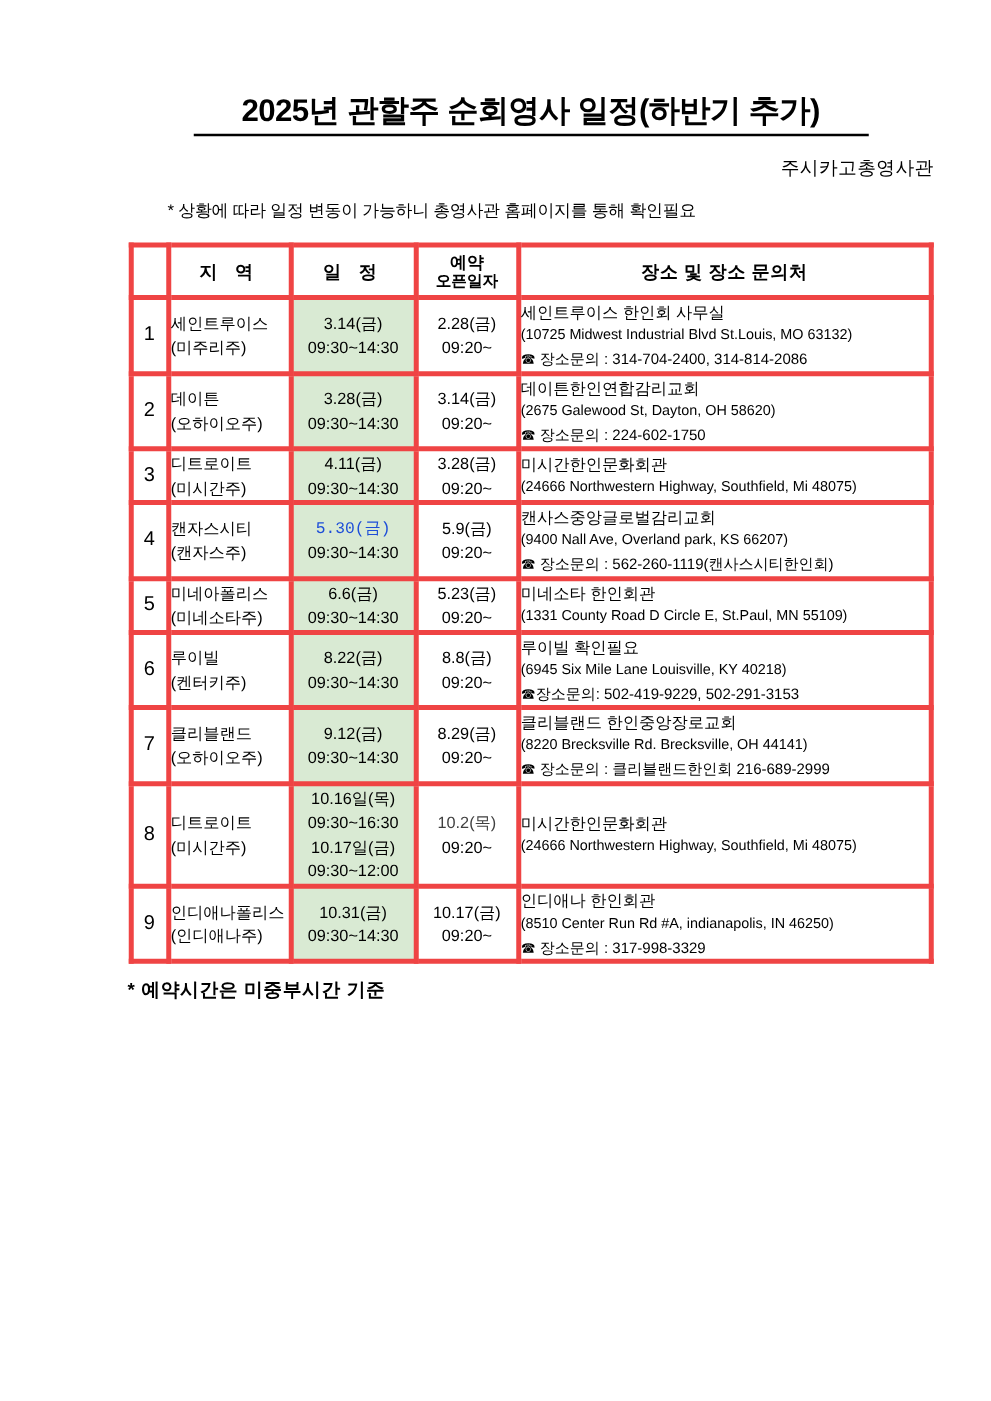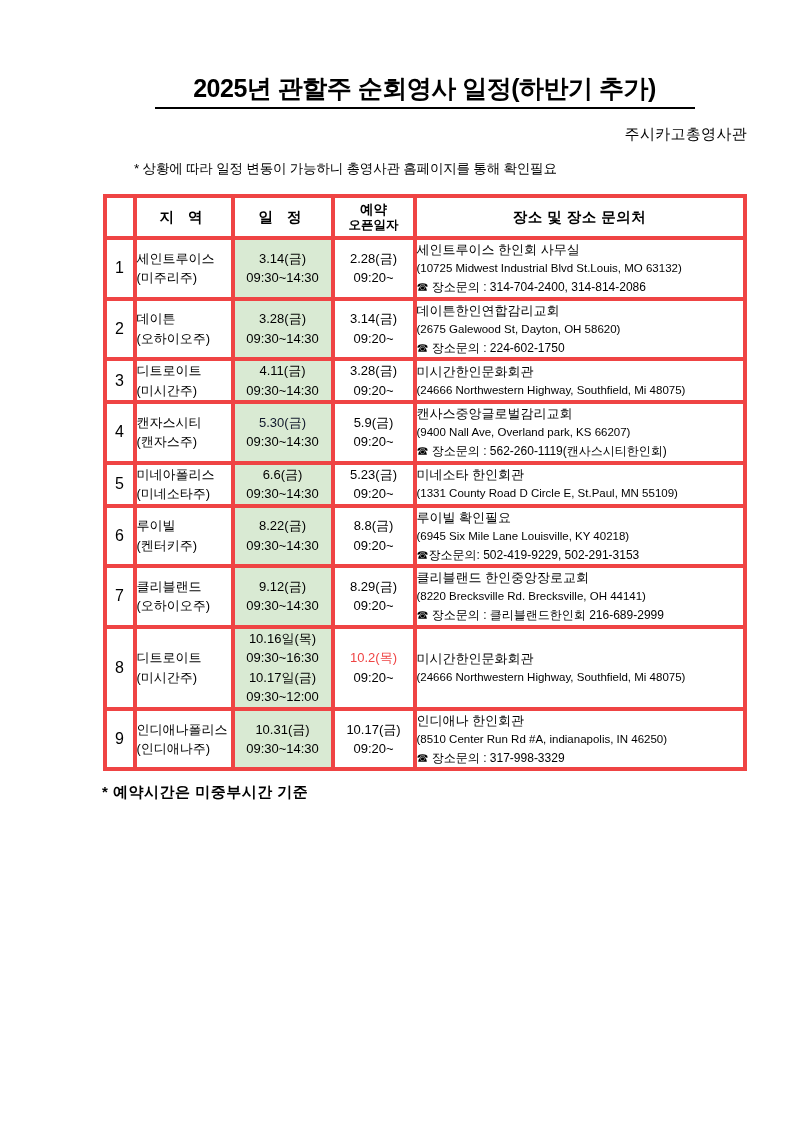--- a/index.html
+++ b/index.html
@@ -106,22 +106,22 @@
     line-height: 1.5;
   }
   td.place {
     font-size: 12px;
     line-height: 1.55;
     padding: 4px 6px 4px 7px;
   }
   td.place .pl-name { font-size: 13px; }
   td.place .pl-addr { font-size: 11.5px; }
   td.place .pl-tel { font-size: 12px; }
-  .red { color: #0f172a; }
-  .blue { color: #ef4444; }
+  .red { color: #1d4ed8; font-family: Liberation Mono, monospace; }
+  .blue { color: #404040; }
   .note-bottom {
     font-size: 15px;
     font-weight: bold;
     margin-top: 12px;
     padding-left: 36px;
     letter-spacing: 0.5px;
   }
   .d-line { display: block; }
 </style>
 </head>

